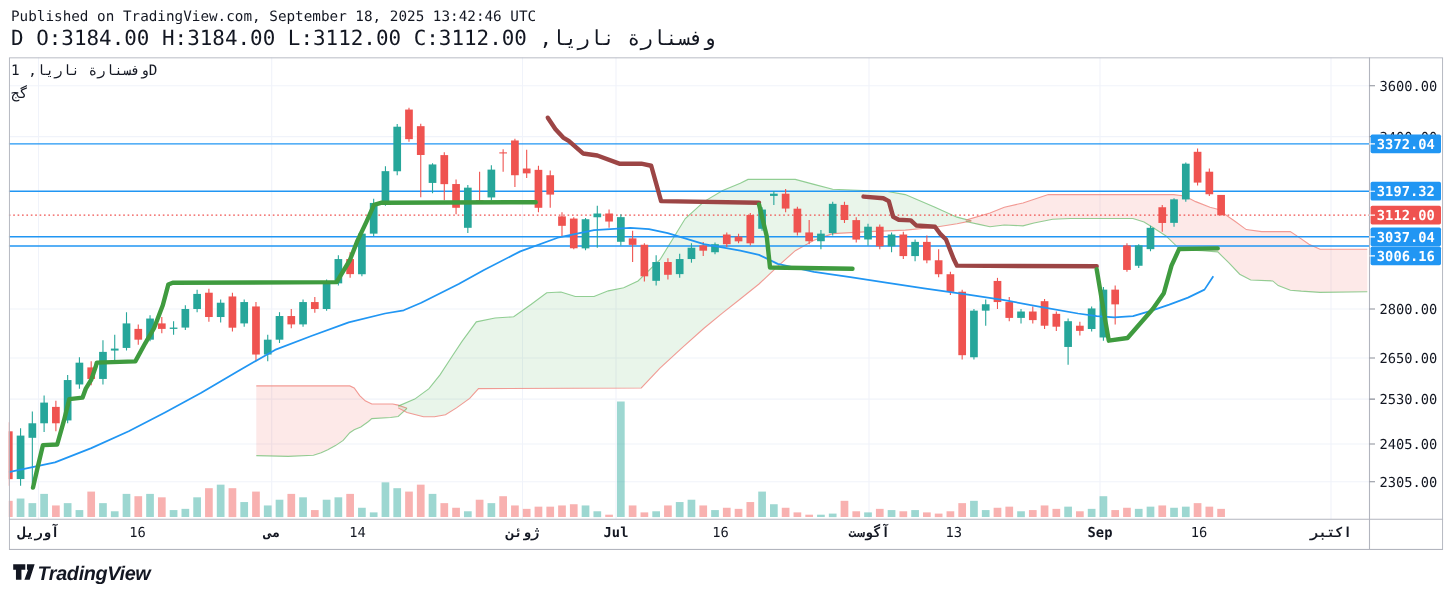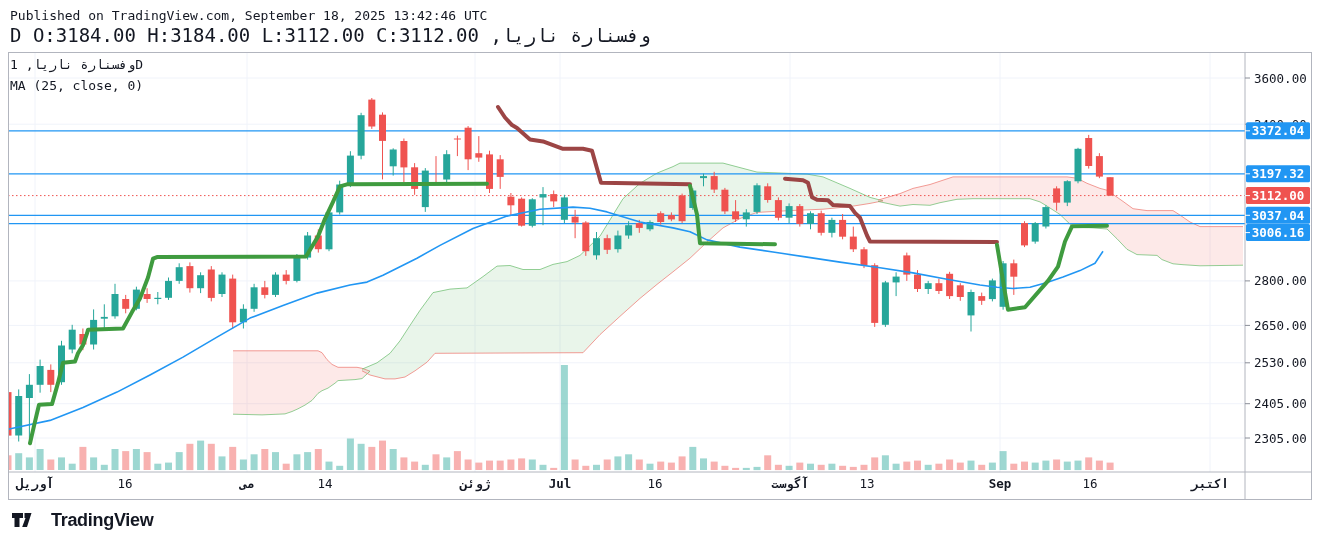--- a/index.html
+++ b/index.html
@@ -2,34 +2,34 @@
 <html><head>
 <meta charset="utf-8">
 <style>
   html,body{margin:0;padding:0;background:#ffffff;width:1320px;height:541px;overflow:hidden;
     font-family:"DejaVu Sans Mono","DejaVu Sans",monospace;color:#131722;}
   .published{position:absolute;left:10px;top:6px;font-size:13px;line-height:19px;white-space:nowrap;}
   .ohlc-line{position:absolute;left:10px;top:26px;font-size:19px;line-height:19px;white-space:nowrap;direction:ltr;unicode-bidi:plaintext;}
   .chart-frame{position:absolute;left:8px;top:52px;width:1304px;height:448px;}
   .legend{position:absolute;left:2px;top:3px;z-index:5;font-size:13px;line-height:20.5px;}
   .legend div{white-space:nowrap;cursor:default;}
-  .footer{position:absolute;left:10px;top:508px;display:flex;align-items:center;gap:17px;}
+  .footer{position:absolute;left:10px;top:508px;display:flex;align-items:flex-end;gap:0;font-style:italic;}
   .brand{font-family:"Liberation Sans","DejaVu Sans",sans-serif;font-weight:bold;font-size:18px;color:#131722;letter-spacing:-0.3px;}
   svg text{font-family:"DejaVu Sans Mono","DejaVu Sans",monospace;}
 </style>
 </head>
 <body>
 
 <div class="published">Published on TradingView.com, September 18, 2025 13:42:46 UTC</div>
 <div class="ohlc-line">وفسنارة  ناريا, D O:3184.00 H:3184.00 L:3112.00 C:3112.00</div>
 
 <div class="chart-frame">
   <div class="legend">
     <div>وفسنارة ناريا, 1D</div>
-    <div>MA (25, close, 0)</div>
+    <div>گج</div>
   </div>
   <svg id="chart-svg" width="1304" height="448" viewBox="0 0 1304 448">
       <g>
         <line x1="0" y1="26.0" x2="1237" y2="26.0" stroke="#f0f3fa" stroke-width="1"></line>
         <line x1="0" y1="72.2" x2="1237" y2="72.2" stroke="#f0f3fa" stroke-width="1"></line>
         <line x1="0" y1="228.9" x2="1237" y2="228.9" stroke="#f0f3fa" stroke-width="1"></line>
         <line x1="0" y1="273.4" x2="1237" y2="273.4" stroke="#f0f3fa" stroke-width="1"></line>
         <line x1="0" y1="310.8" x2="1237" y2="310.8" stroke="#f0f3fa" stroke-width="1"></line>
         <line x1="0" y1="351.7" x2="1237" y2="351.7" stroke="#f0f3fa" stroke-width="1"></line>
         <line x1="0" y1="386.0" x2="1237" y2="386.0" stroke="#f0f3fa" stroke-width="1"></line>

